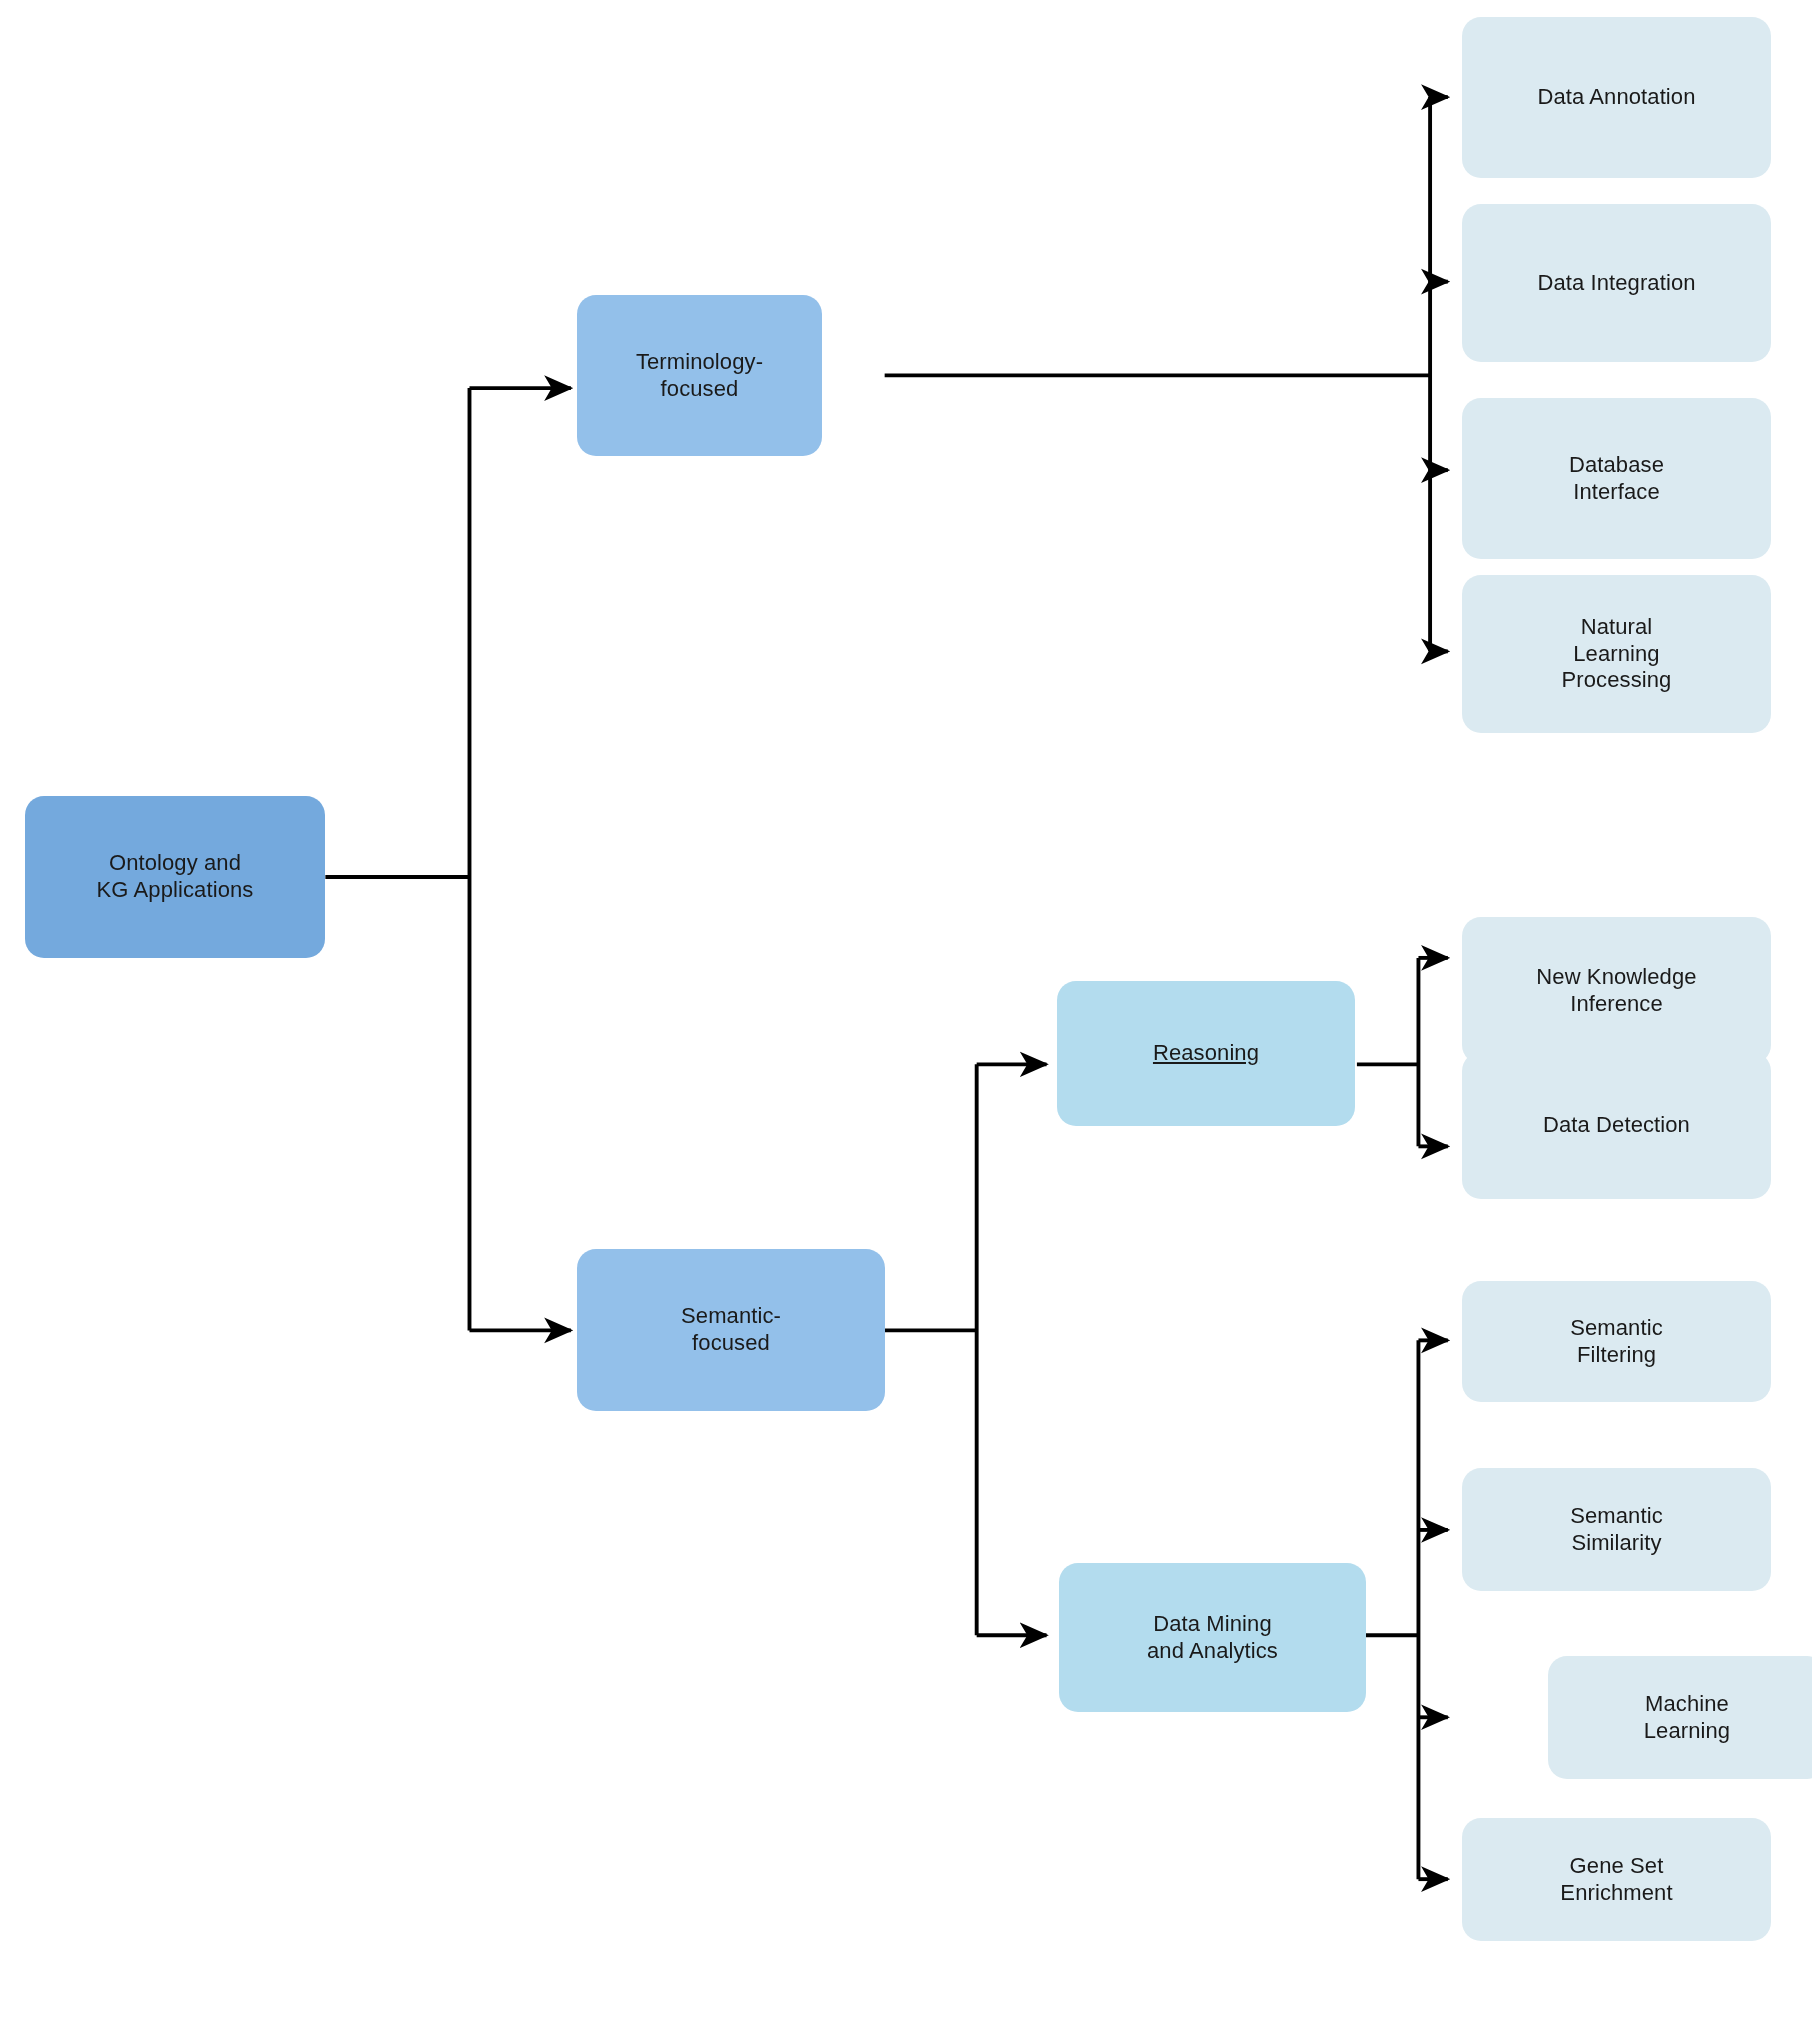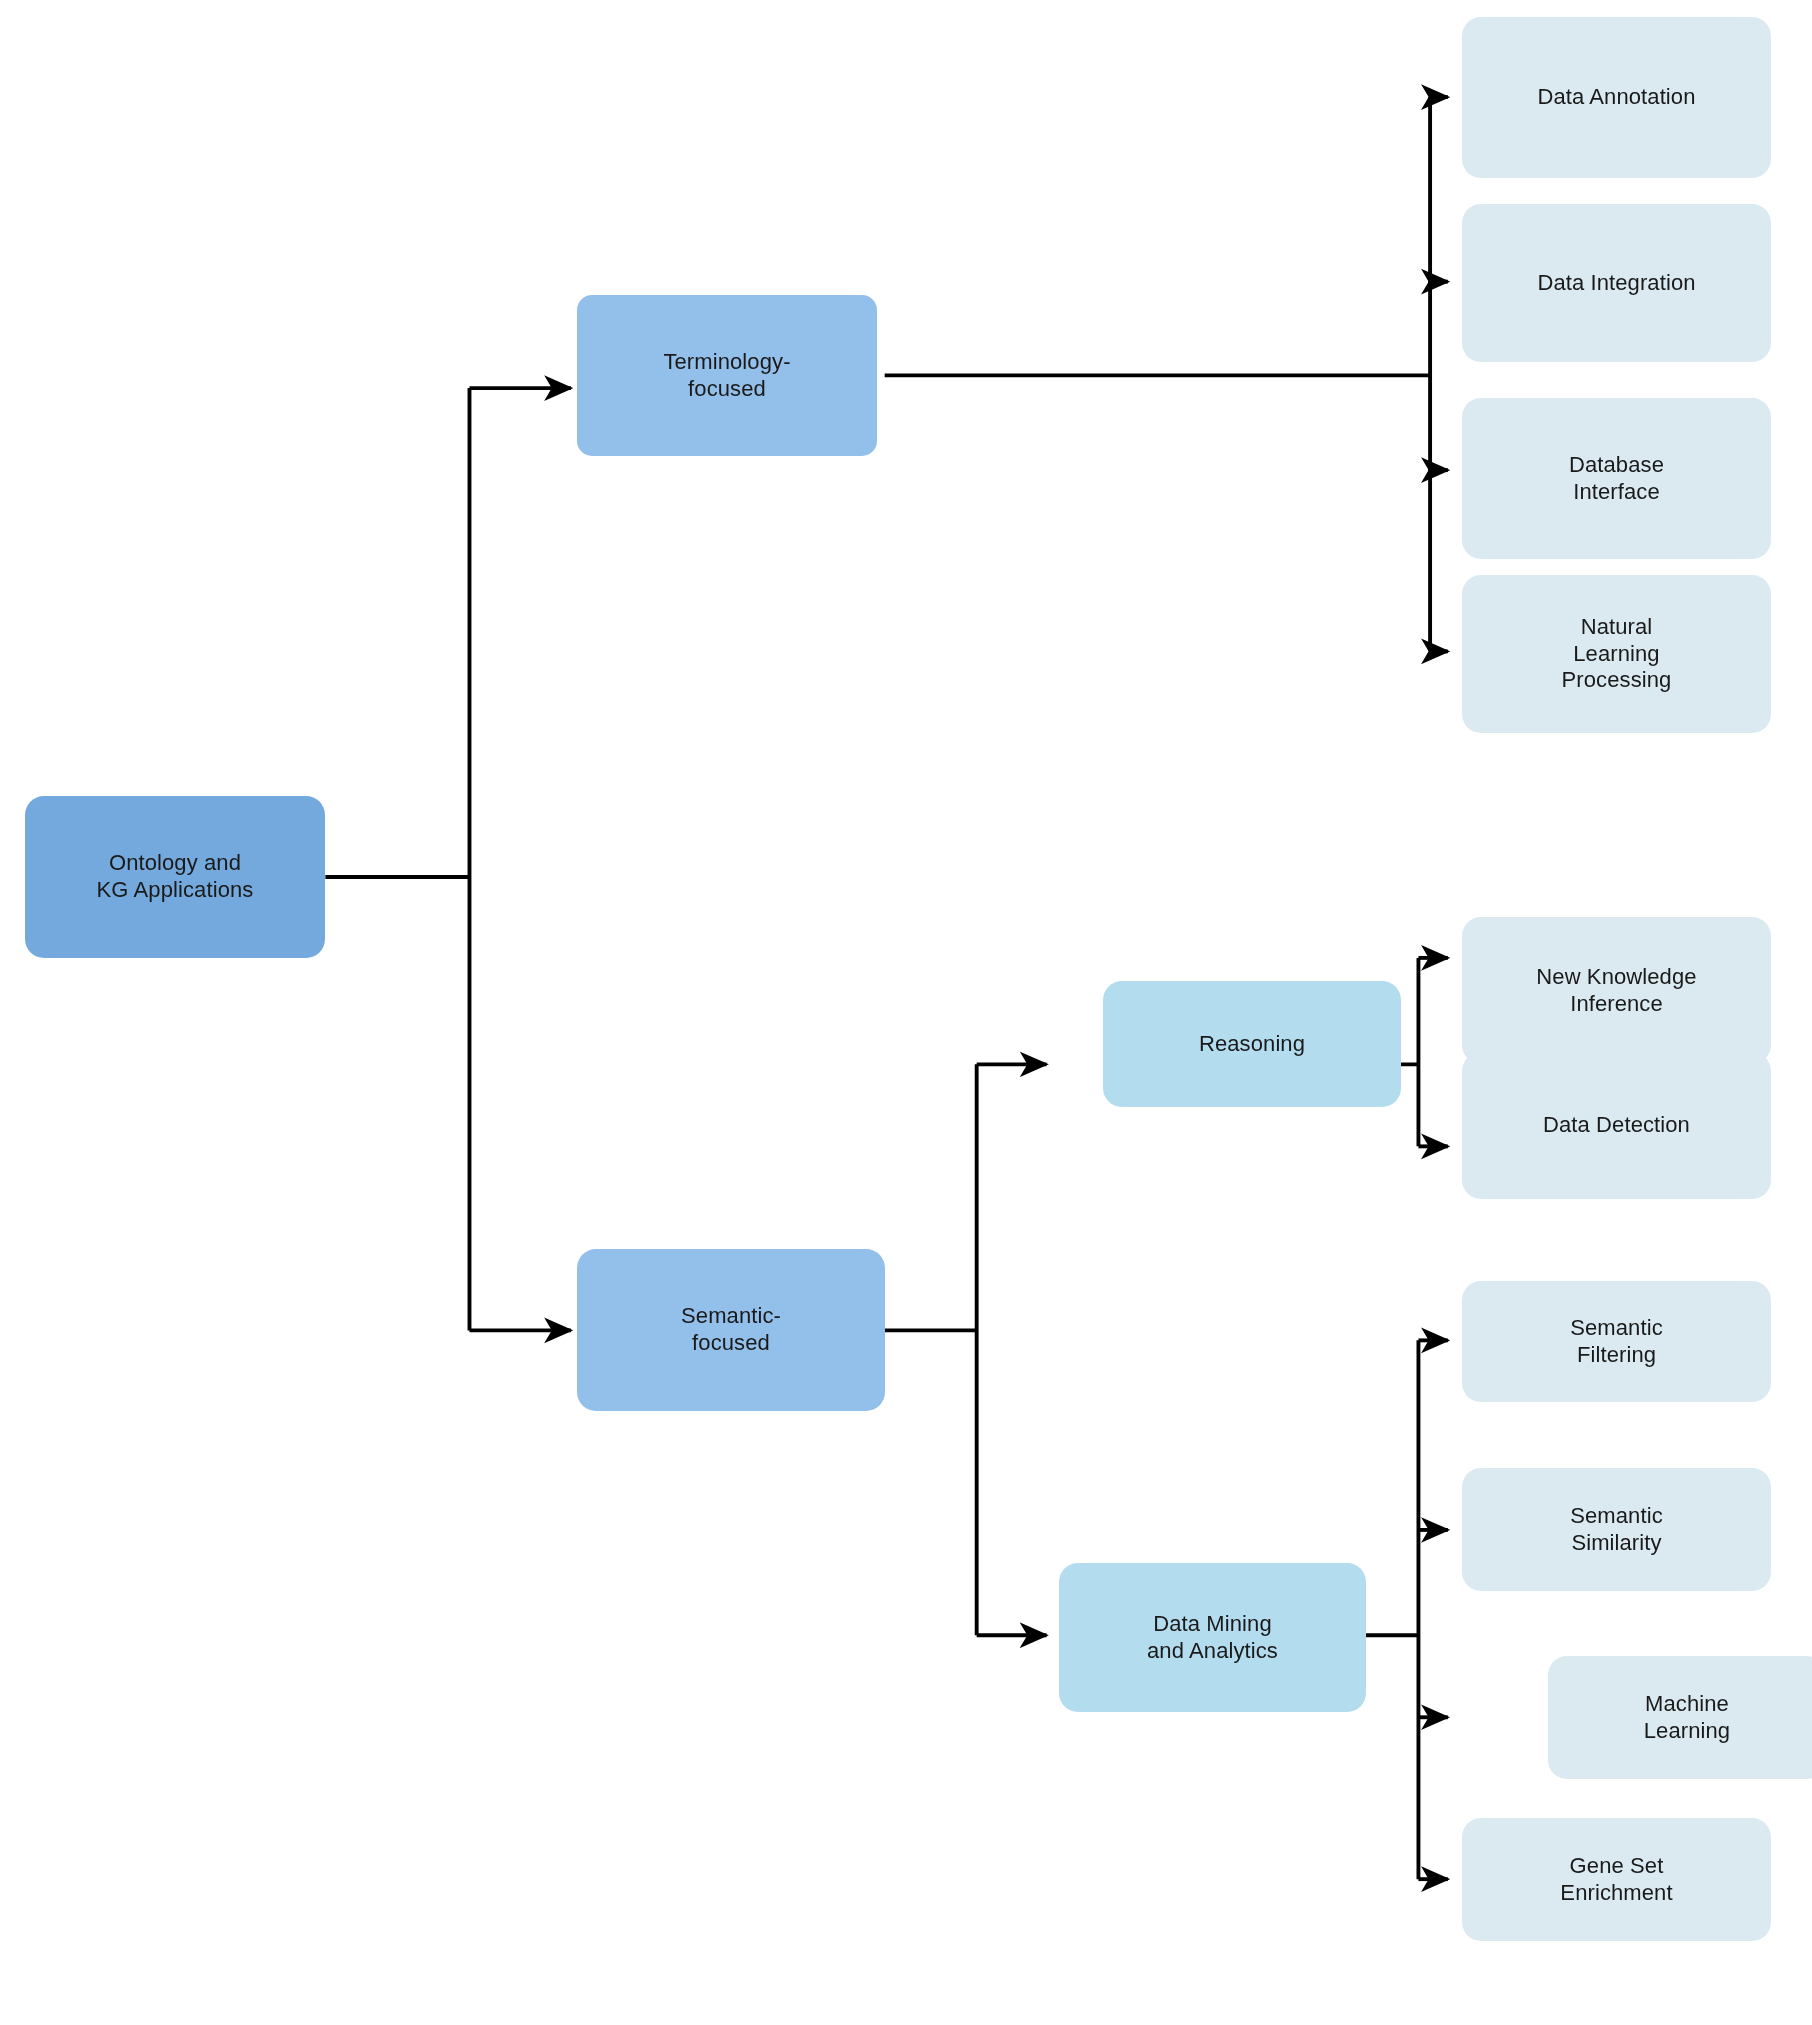--- a/index.html
+++ b/index.html
@@ -74,27 +74,27 @@
       <path d="M 2559 2418 L 2612 2418" marker-end="url(#arrow)"></path>
       <path d="M 2559 2760 L 2612 2760" marker-end="url(#arrow)"></path>
       <path d="M 2559 3098 L 2612 3098" marker-end="url(#arrow)"></path>
       <path d="M 2559 3390 L 2612 3390" marker-end="url(#arrow)"></path>
     </g>
   </svg>
 
   <div class="node lvl1" style="left:25px;top:796px;width:300px;height:162px;">Ontology and
 KG Applications</div>
 
-  <div class="node lvl2" style="left:577px;top:295px;width:300px;height:161px;border-radius:15px;">Terminology-
+  <div class="node lvl2" style="left:577px;top:295px;width:245px;height:161px;">Terminology-
 focused</div>
 
   <div class="node lvl2" style="left:577px;top:1249px;width:308px;height:162px;">Semantic-
 focused</div>
 
-  <div class="node lvl3" style="left:1103px;top:981px;width:298px;height:126px;">Reasoning</div>
+  <div class="node lvl3" style="left:1057px;top:981px;width:298px;height:145px;text-decoration:underline;">Reasoning</div>
 
   <div class="node lvl3" style="left:1059px;top:1563px;width:307px;height:149px;">Data Mining
 and Analytics</div>
 
   <div class="node leaf" style="left:1462px;top:16.6px;width:309px;height:161px;">Data Annotation</div>
 
   <div class="node leaf" style="left:1462px;top:204px;width:309px;height:158px;">Data Integration</div>
 
   <div class="node leaf" style="left:1462px;top:398px;width:309px;height:161px;">Database
 Interface</div>

